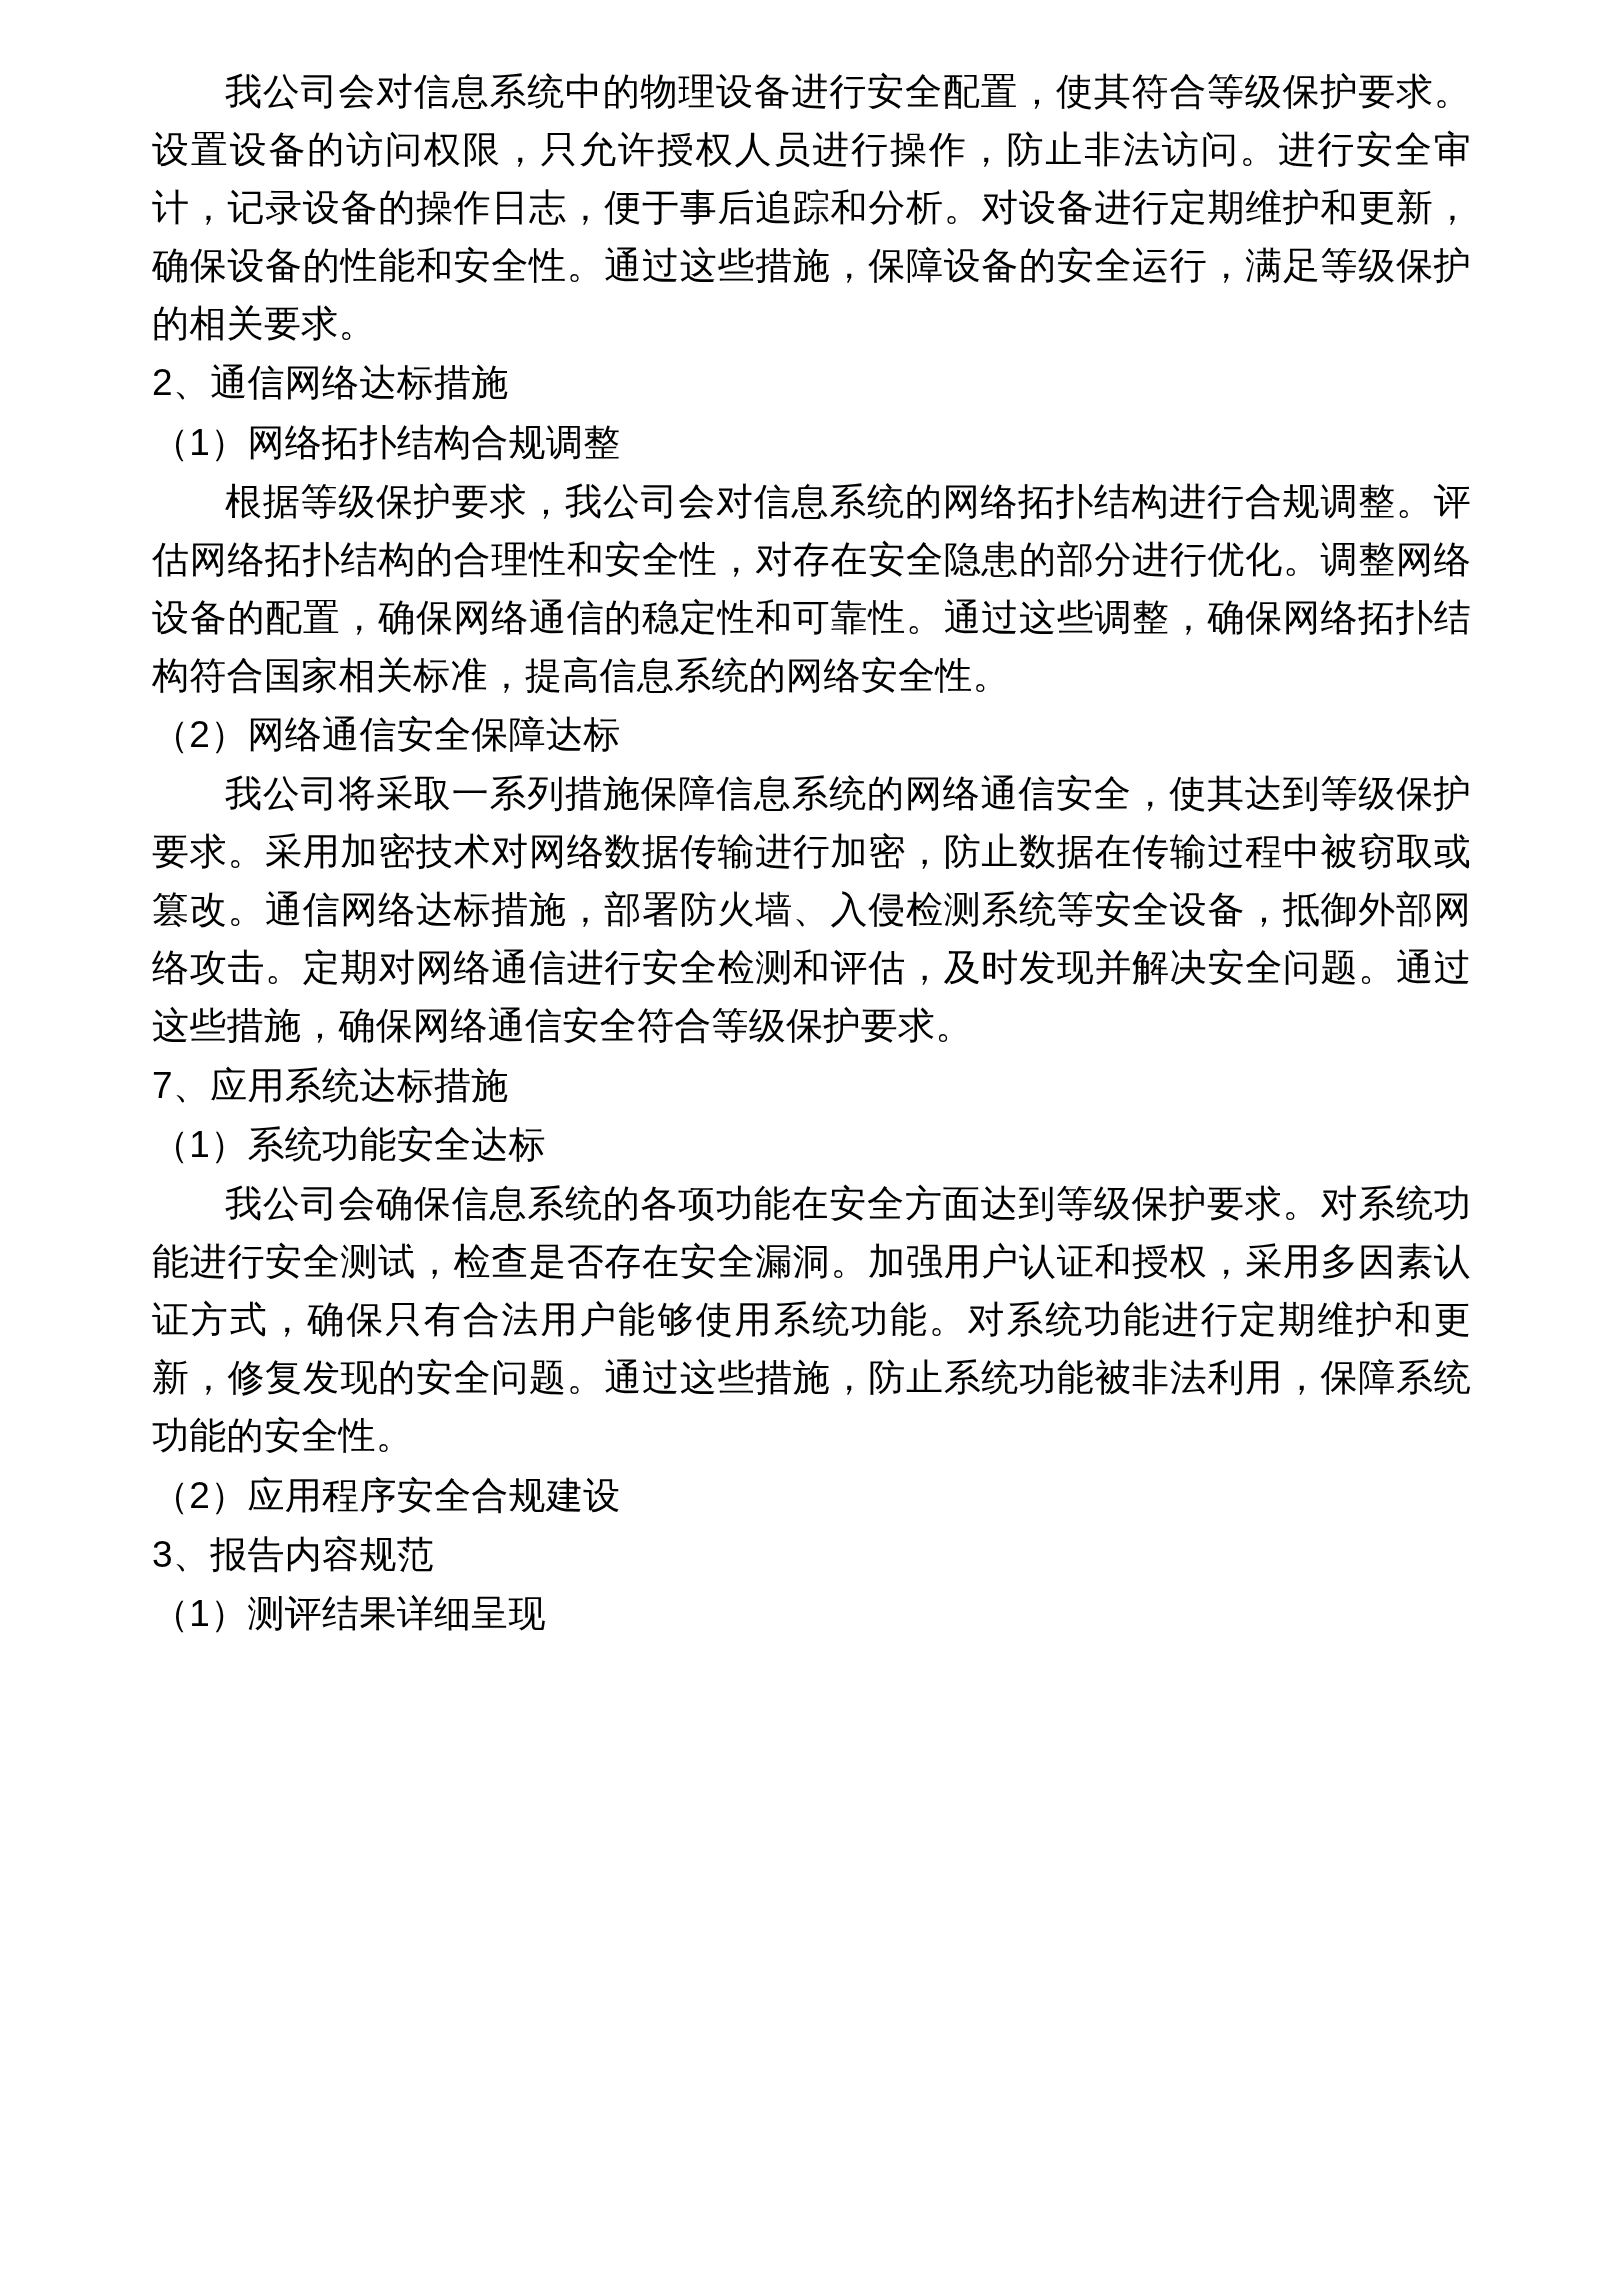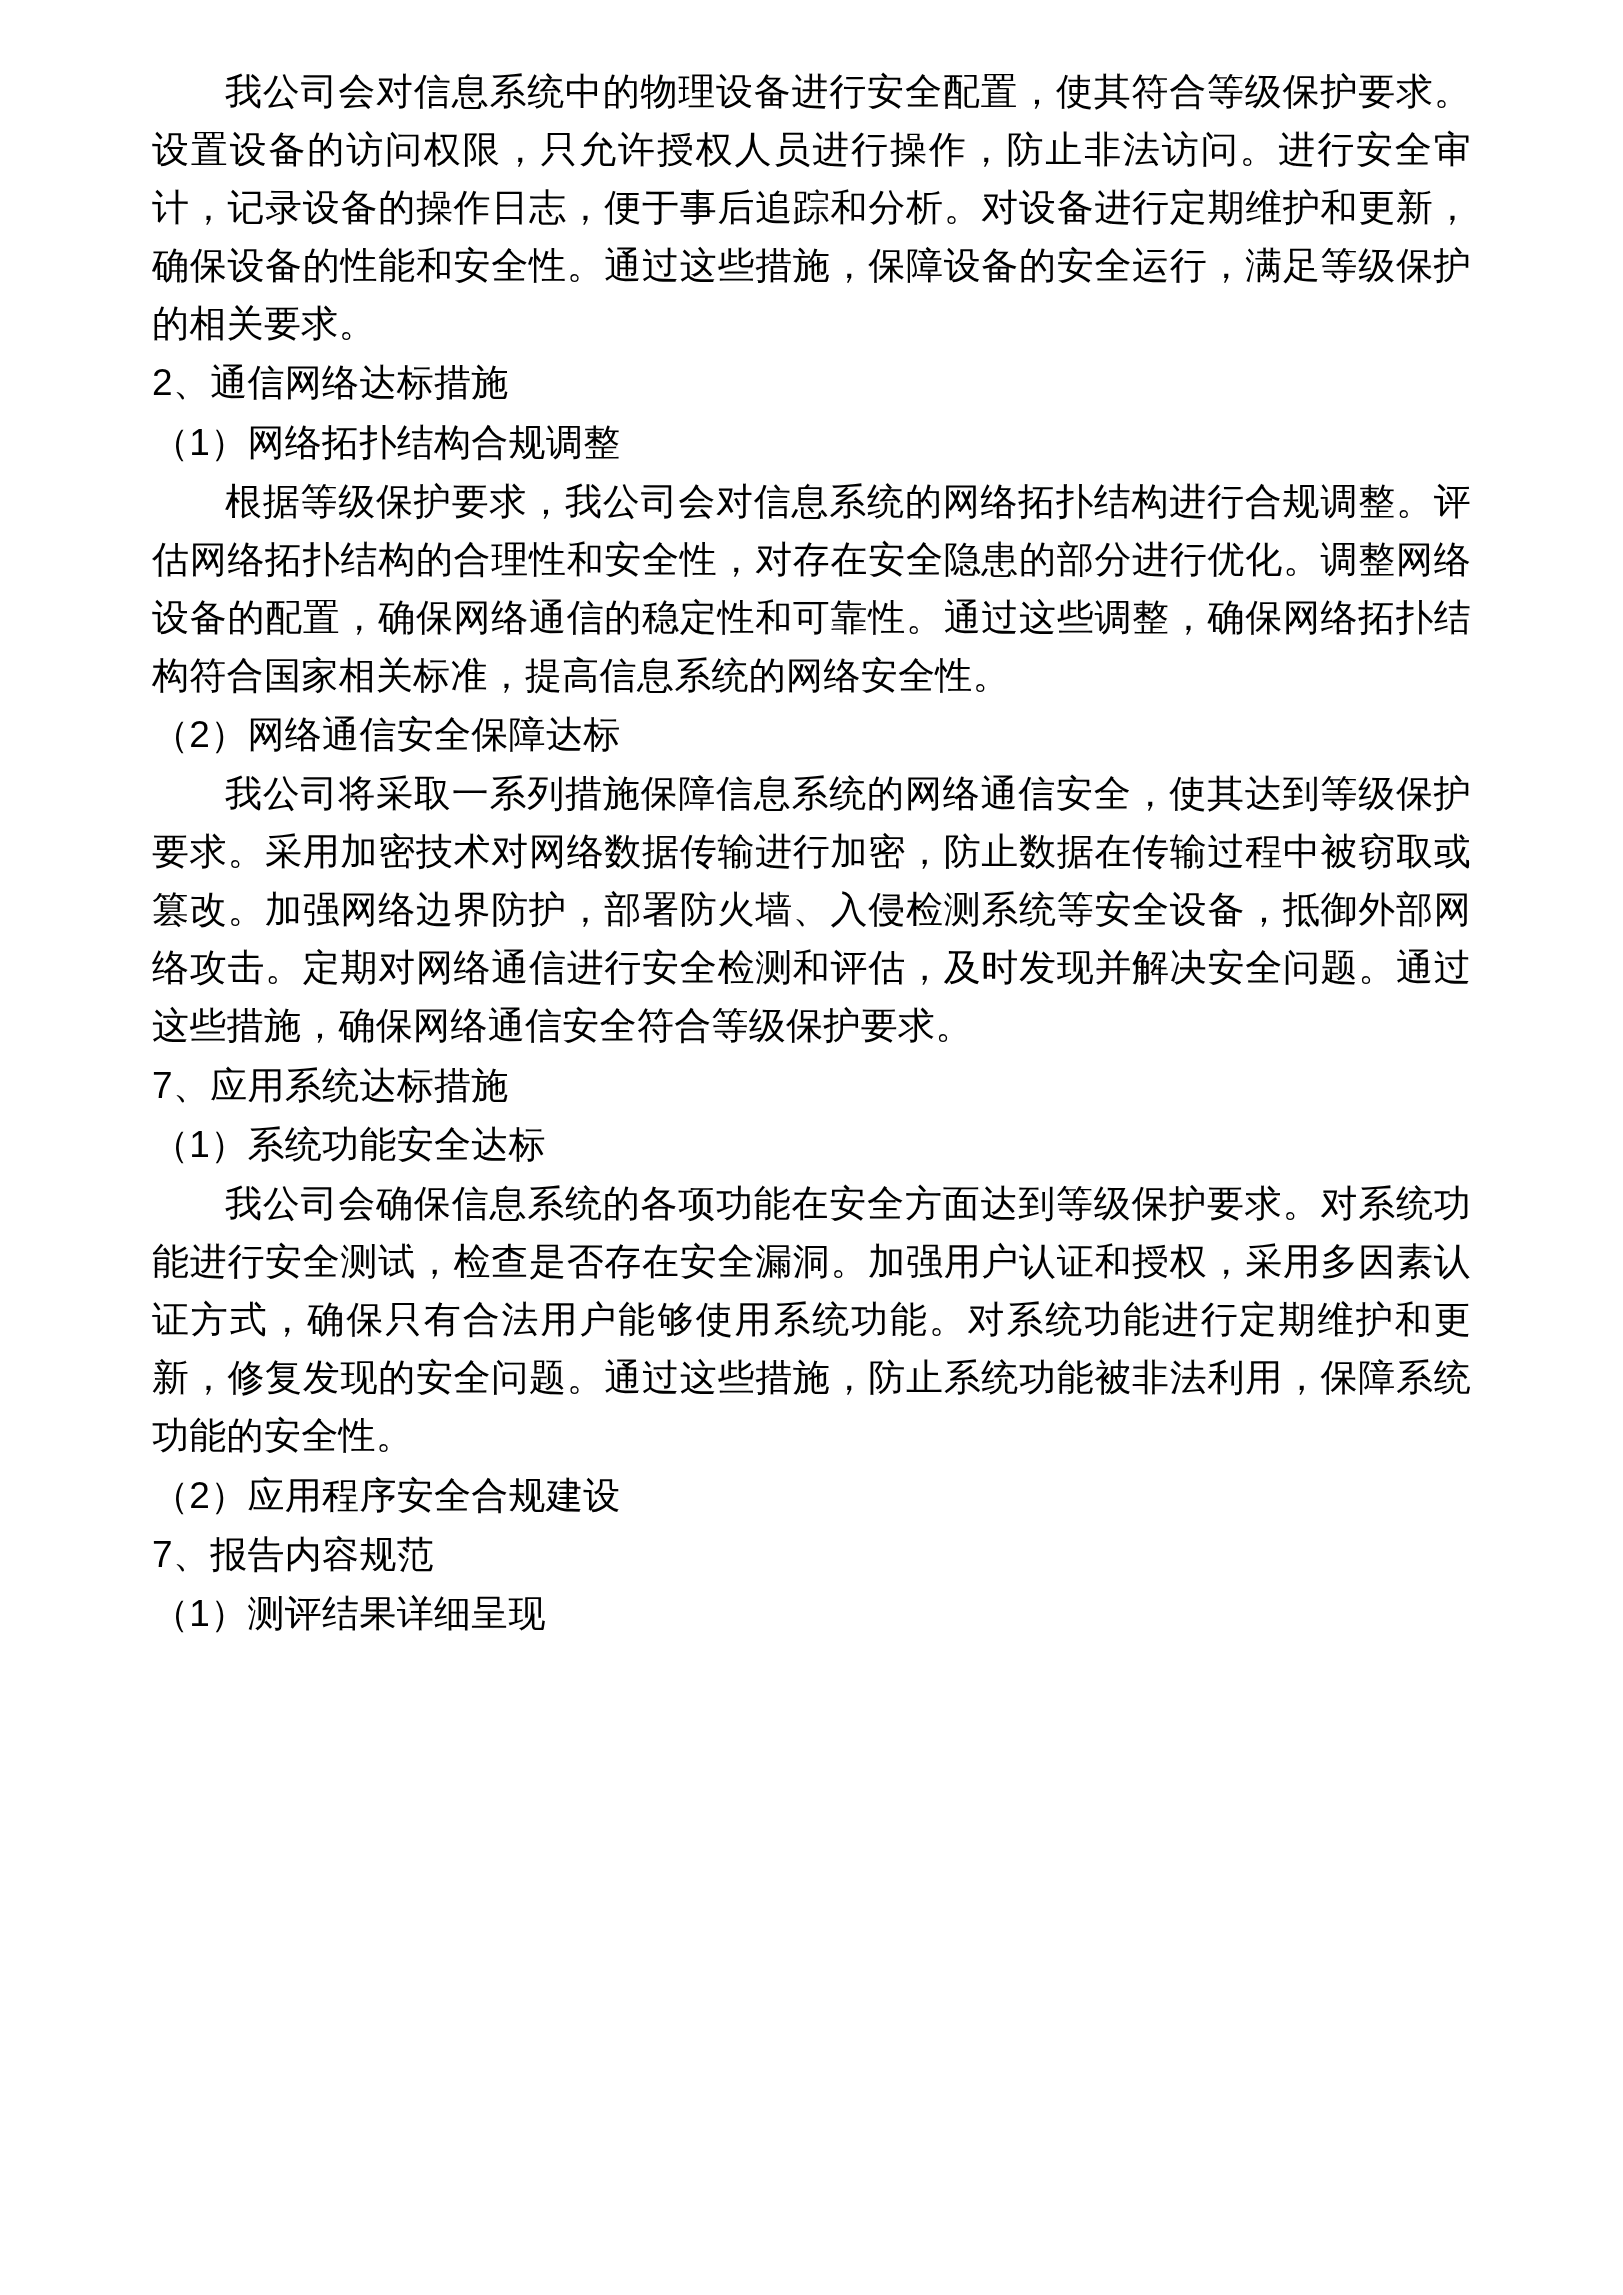--- a/index.html
+++ b/index.html
@@ -70,31 +70,31 @@
     <p class="para">我公司会对信息系统中的物理设备进行安全配置，使其符合等级保护要求。设置设备的访问权限，只允许授权人员进行操作，防止非法访问。进行安全审计，记录设备的操作日志，便于事后追踪和分析。对设备进行定期维护和更新，确保设备的性能和安全性。通过这些措施，保障设备的安全运行，满足等级保护的相关要求。</p>
 
     <p class="heading level-num">2、通信网络达标措施</p>
 
     <p class="heading level-item">（1）网络拓扑结构合规调整</p>
 
     <p class="para">根据等级保护要求，我公司会对信息系统的网络拓扑结构进行合规调整。评估网络拓扑结构的合理性和安全性，对存在安全隐患的部分进行优化。调整网络设备的配置，确保网络通信的稳定性和可靠性。通过这些调整，确保网络拓扑结构符合国家相关标准，提高信息系统的网络安全性。</p>
 
     <p class="heading level-item">（2）网络通信安全保障达标</p>
 
-    <p class="para">我公司将采取一系列措施保障信息系统的网络通信安全，使其达到等级保护要求。采用加密技术对网络数据传输进行加密，防止数据在传输过程中被窃取或篡改。加强网络边界防护，部署防火墙、入侵检测系统等安全设备，抵御外部网络攻击。定期对网络通信进行安全检测和评估，及时发现并解决安全问题。通过这些措施，确保网络通信安全符合等级保护要求。</p>
+    <p class="para">我公司将采取一系列措施保障信息系统的网络通信安全，使其达到等级保护要求。采用加密技术对网络数据传输进行加密，防止数据在传输过程中被窃取或篡改。通信网络达标措施，部署防火墙、入侵检测系统等安全设备，抵御外部网络攻击。定期对网络通信进行安全检测和评估，及时发现并解决安全问题。通过这些措施，确保网络通信安全符合等级保护要求。</p>
 
     <p class="heading level-num">7、应用系统达标措施</p>
 
     <p class="heading level-item">（1）系统功能安全达标</p>
 
     <p class="para">我公司会确保信息系统的各项功能在安全方面达到等级保护要求。对系统功能进行安全测试，检查是否存在安全漏洞。加强用户认证和授权，采用多因素认证方式，确保只有合法用户能够使用系统功能。对系统功能进行定期维护和更新，修复发现的安全问题。通过这些措施，防止系统功能被非法利用，保障系统功能的安全性。</p>
 
     <p class="heading level-item">（2）应用程序安全合规建设</p>
 
 
 
-    <p class="heading level-num">7、报告内容规范</p>
+    <p class="heading level-num">3、报告内容规范</p>
 
     <p class="heading level-item">（1）测评结果详细呈现</p>
 
   </div>
 </div>
 
 
 </body></html>

